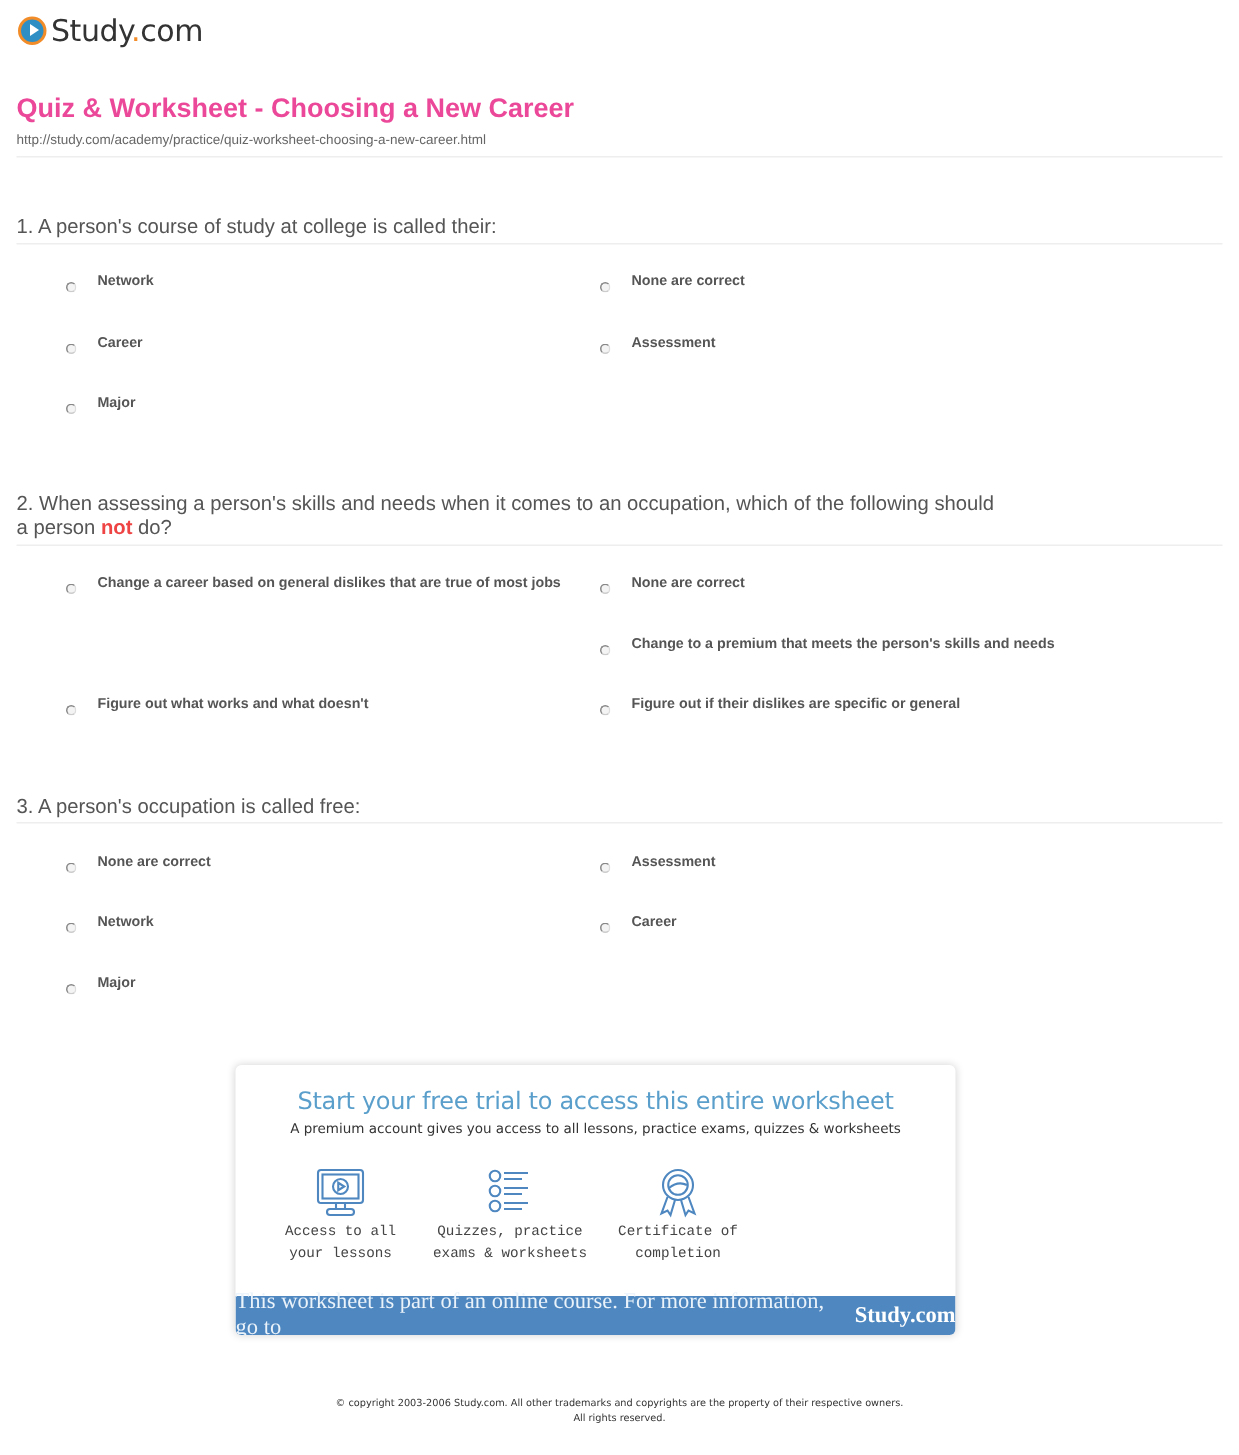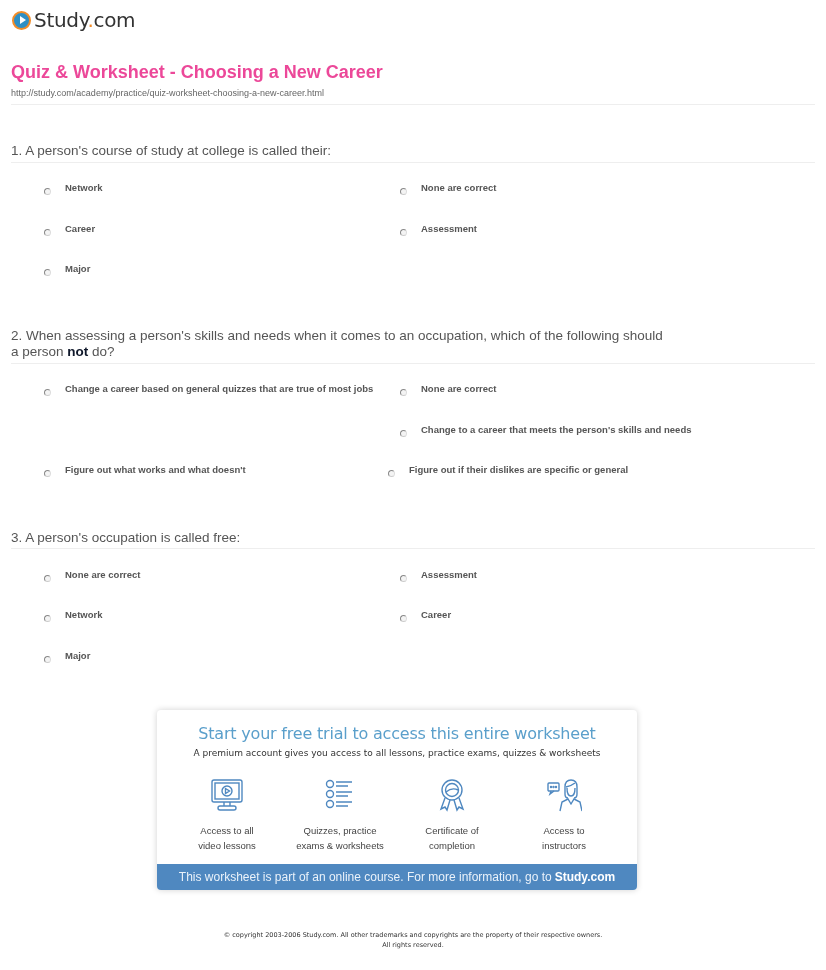--- a/index.html
+++ b/index.html
@@ -11,40 +11,40 @@
                display: flex; align-items: center; justify-content: center; margin-right: 3px; }
   .logo-mark::after { content: ""; width: 0; height: 0; border-left: 6px solid #fff; border-top: 4px solid transparent; border-bottom: 4px solid transparent; margin-left: 2px; }
   .logo-text { font-family: "DejaVu Sans", sans-serif; font-size: 20px; color: #333; letter-spacing: -0.3px; }
   .logo-text .dot { color: #f28c28; }
 
   .title { position: absolute; left: 11px; top: 62px; font-size: 18px; font-weight: bold; color: #ec4899; }
   .url { position: absolute; left: 11px; top: 88px; font-size: 9px; color: #666; }
   .rule { position: absolute; left: 11px; right: 11px; height: 1px; background: #eeeeee; }
 
   .q-text { position: absolute; left: 11px; font-size: 13.5px; color: #555; line-height: 16px; width: 700px; }
-  .q-text b { color: #0f172a; }
+  .q-text b { color: #ef4444; }
 
   .opt { position: absolute; display: flex; align-items: flex-end; font-size: 9.5px; font-weight: bold; color: #555; line-height: 14px; }
   .radio { width: 7px; height: 7px; border-radius: 50%; border: 1.5px solid #888; border-right-color: #ddd; border-bottom-color: #ccc;
            margin-top: 3px; margin-right: 14px; flex-shrink: 0; background: #f4f4f4; }
   .opt-label { max-width: 330px; }
 
   .promo { position: absolute; left: 157px; top: 710px; width: 480px; height: 180px; background: #fff;
            border-radius: 4px; box-shadow: 0 0 6px rgba(0,0,0,0.18); overflow: hidden; }
   .promo-head { position: absolute; top: 14px; width: 100%; text-align: center; font-family: "DejaVu Sans", sans-serif;
                 font-size: 16px; color: #5a9fcb; font-weight: normal; letter-spacing: -0.2px; }
   .promo-sub { position: absolute; top: 38px; width: 100%; text-align: center; font-family: "DejaVu Sans", sans-serif; font-size: 9px; color: #333; }
   .feat { position: absolute; top: 68px; width: 110px; text-align: center; }
   .feat svg { display: block; margin: 0 auto; }
-  .feat-label { margin-top: 12px; font-family: Liberation Sans, sans-serif; font-size: 9.5px; color: #444; line-height: 14.5px; }
+  .feat-label { margin-top: 2px; font-family: Liberation Mono, monospace; font-size: 9.5px; color: #444; line-height: 14.5px; }
   .promo-logo { position: absolute; top: 157px; left: 0; width: 100%; display: flex; justify-content: center; align-items: center; }
   .promo-logo .logo-mark { width: 16px; height: 16px; }
   .promo-logo .logo-text { font-size: 18px; }
   .promo-bar { position: absolute; bottom: 0; left: 0; width: 100%; height: 26px; background: #4f88c0; color: #eaf2fa;
-               font-family: Liberation Sans, sans-serif; font-size: 12px; display: flex; align-items: center; justify-content: center; }
+               font-family: Liberation Serif, serif; font-size: 15px; display: flex; align-items: center; justify-content: center; }
   .promo-bar b { color: #fff; margin-left: 3px; }
 
   .copyright { position: absolute; top: 930px; left: 0; width: 826px; text-align: center; font-family: "DejaVu Sans", sans-serif; font-size: 6.5px; color: #333; line-height: 10px; }
 </style>
 </head>
 <body>
 
 <div class="logo">
   <span class="logo-mark"></span>
   <span class="logo-text"><span>Study</span><span class="dot">.</span><span>com</span></span>
@@ -80,35 +80,35 @@
   <span class="opt-label">Major</span>
 </div>
 
 <div class="q-text" style="top:328px; width:660px">
   <span>2.</span> <span>When assessing a person's skills and needs when it comes to an occupation, which of the following should a person </span><b>not</b><span> do?</span>
 </div>
 <div class="rule" style="top:363px"></div>
 
 <div class="opt" style="left:44px; top:382px">
   <span class="radio"></span>
-  <span class="opt-label" style="max-width:318px">Change a career based on general quizzes that are true of most jobs</span>
+  <span class="opt-label" style="max-width:318px">Change a career based on general dislikes that are true of most jobs</span>
 </div>
 <div class="opt" style="left:400px; top:382px">
   <span class="radio"></span>
   <span class="opt-label">None are correct</span>
 </div>
 <div class="opt" style="left:400px; top:423px">
   <span class="radio"></span>
-  <span class="opt-label" style="max-width:400px">Change to a career that meets the person's skills and needs</span>
+  <span class="opt-label" style="max-width:400px">Change to a premium that meets the person's skills and needs</span>
 </div>
 <div class="opt" style="left:44px; top:463px">
   <span class="radio"></span>
   <span class="opt-label">Figure out what works and what doesn't</span>
 </div>
-<div class="opt" style="left:388px; top:463px">
+<div class="opt" style="left:400px; top:463px">
   <span class="radio"></span>
   <span class="opt-label" style="max-width:400px">Figure out if their dislikes are specific or general</span>
 </div>
 
 <div class="q-text" style="top:530px">
   <span>3.</span> <span>A person's occupation is called free:</span>
 </div>
 <div class="rule" style="top:548px"></div>
 
 <div class="opt" style="left:44px; top:568px">
@@ -138,21 +138,21 @@
 
   <div class="feat" style="left:15px">
     <svg width="36" height="34" viewBox="0 0 36 34" fill="none" stroke="#4f88c0" stroke-width="1.4">
       <rect x="3" y="2" width="30" height="22" rx="2"></rect>
       <rect x="6" y="5" width="24" height="16"></rect>
       <circle cx="18" cy="13" r="5"></circle>
       <path d="M16.5 10.5 L20.5 13 L16.5 15.5 Z"></path>
       <path d="M15 24 L15 28 M21 24 L21 28"></path>
       <rect x="9" y="28" width="18" height="4" rx="2"></rect>
     </svg>
-    <div class="feat-label"><span>Access to all</span><br><span>video lessons</span></div>
+    <div class="feat-label"><span>Access to all</span><br><span>your lessons</span></div>
   </div>
 
   <div class="feat" style="left:240px">
     <svg width="36" height="34" viewBox="0 0 36 34" fill="none" stroke="#4f88c0" stroke-width="1.4">
       <circle cx="18" cy="12" r="10"></circle>
       <circle cx="18" cy="12" r="6.5"></circle>
       <path d="M12 14 Q18 9 24 12"></path>
       <path d="M11 20 L7 31 L11 29 L13 32 L16 22"></path>
       <path d="M25 20 L29 31 L25 29 L23 32 L20 22"></path>
     </svg>
@@ -164,35 +164,20 @@
       <circle cx="8" cy="6" r="3.5"></circle>
         <path d="M14 4 L30 4 M14 8 L26 8"></path>
       <circle cx="8" cy="16" r="3.5"></circle>
         <path d="M14 14 L30 14 M14 18 L26 18"></path>
       <circle cx="8" cy="26" r="3.5"></circle>
         <path d="M14 24 L30 24 M14 28 L26 28"></path>
     </svg>
     <div class="feat-label"><span>Quizzes, practice</span><br><span>exams &amp; worksheets</span></div>
   </div>
 
-  <div class="feat" style="left:352px">
-    <svg width="36" height="34" viewBox="0 0 36 34" fill="none" stroke="#4f88c0" stroke-width="1.4">
-      <rect x="2" y="5" width="11" height="8" rx="1"></rect>
-      <path d="M5 13 L4 16 L8 13"></path>
-      <circle cx="5" cy="9" r="0.5"></circle>
-        <circle cx="7.5" cy="9" r="0.5"></circle>
-        <circle cx="10" cy="9" r="0.5"></circle>
-      <path d="M19 9 Q19 2 25 2 Q31 2 31 9 L31 16 Q31 20 28 20"></path>
-      <path d="M19 9 L19 16 Q19 20 22 20"></path>
-      <path d="M20 9 Q25 8 29 5"></path>
-      <path d="M21 10 Q21 18 25 18 Q29 18 29 10"></path>
-      <path d="M14 33 L16 24 L22 21 L25 26 L28 21 L34 24 L36 33"></path>
-    </svg>
-    <div class="feat-label"><span>Access to</span><br><span>instructors</span></div>
-  </div>
 
   <div class="promo-logo">
     <span class="logo-mark"></span>
     <span class="logo-text"><span>Study</span><span class="dot">.</span><span>com</span></span>
   </div>
 
   <div class="promo-bar">
     <span>This worksheet is part of an online course. For more information, go to</span>
     <b>Study.com</b>
   </div>

